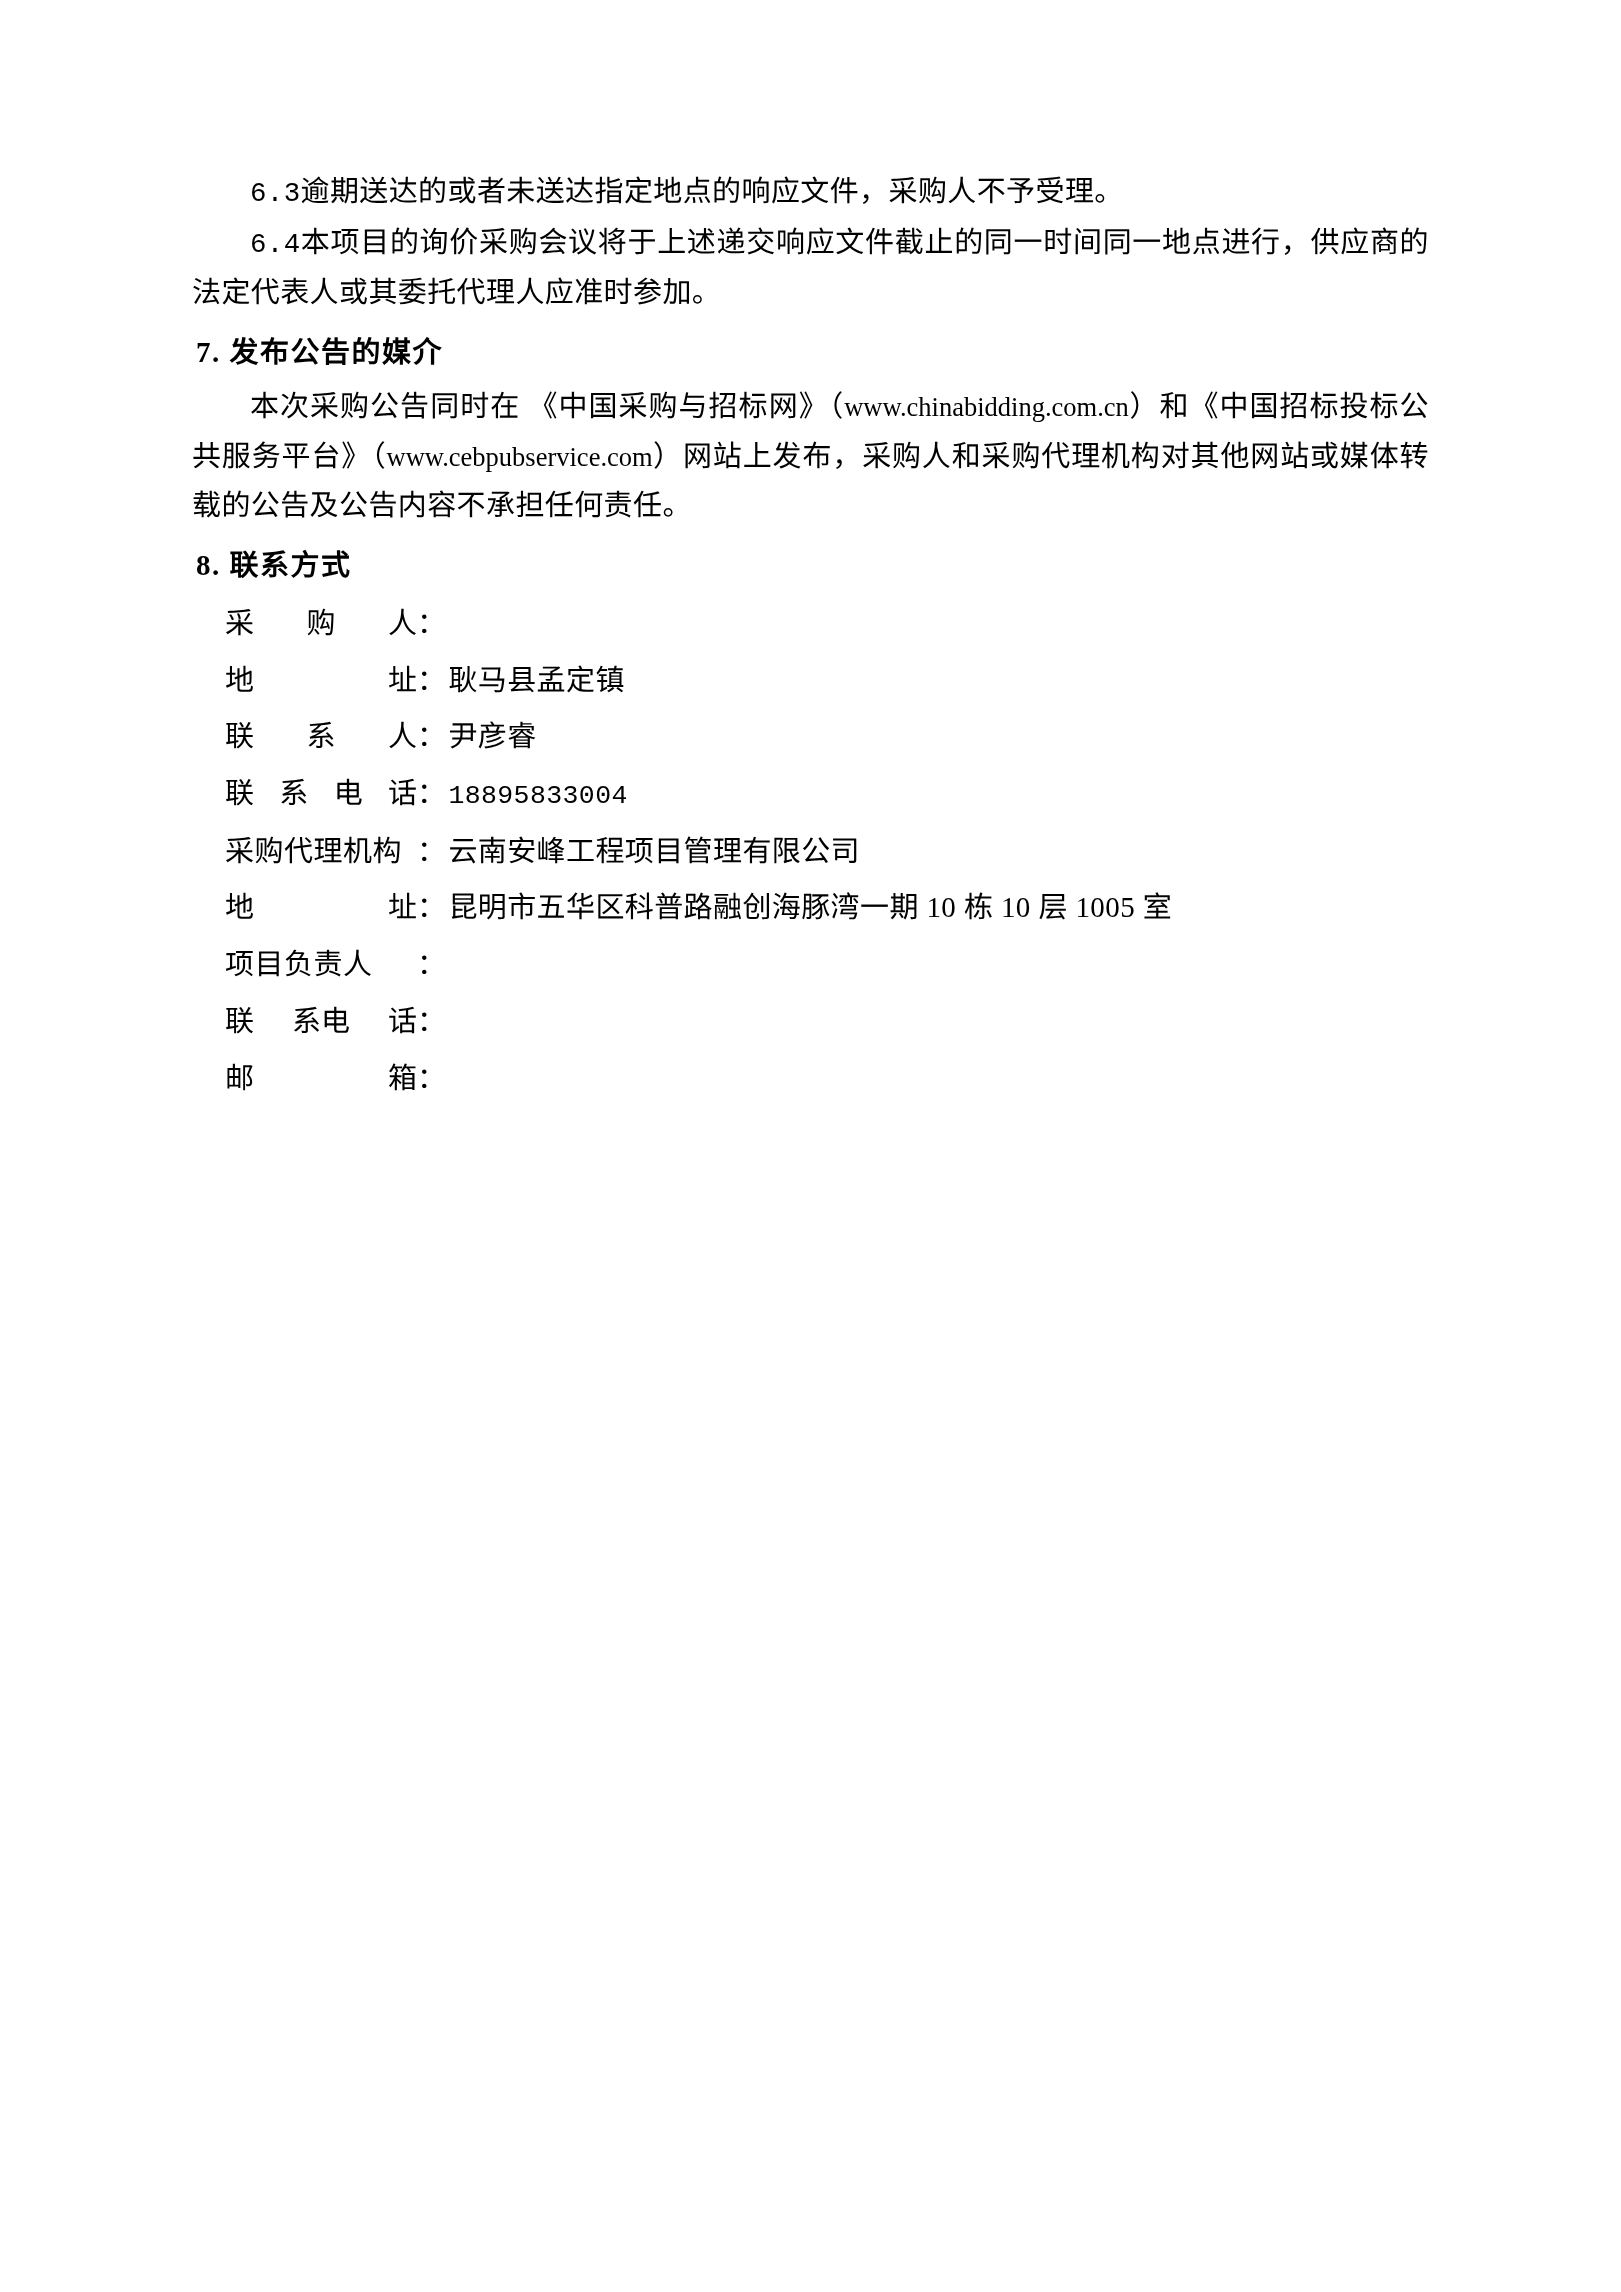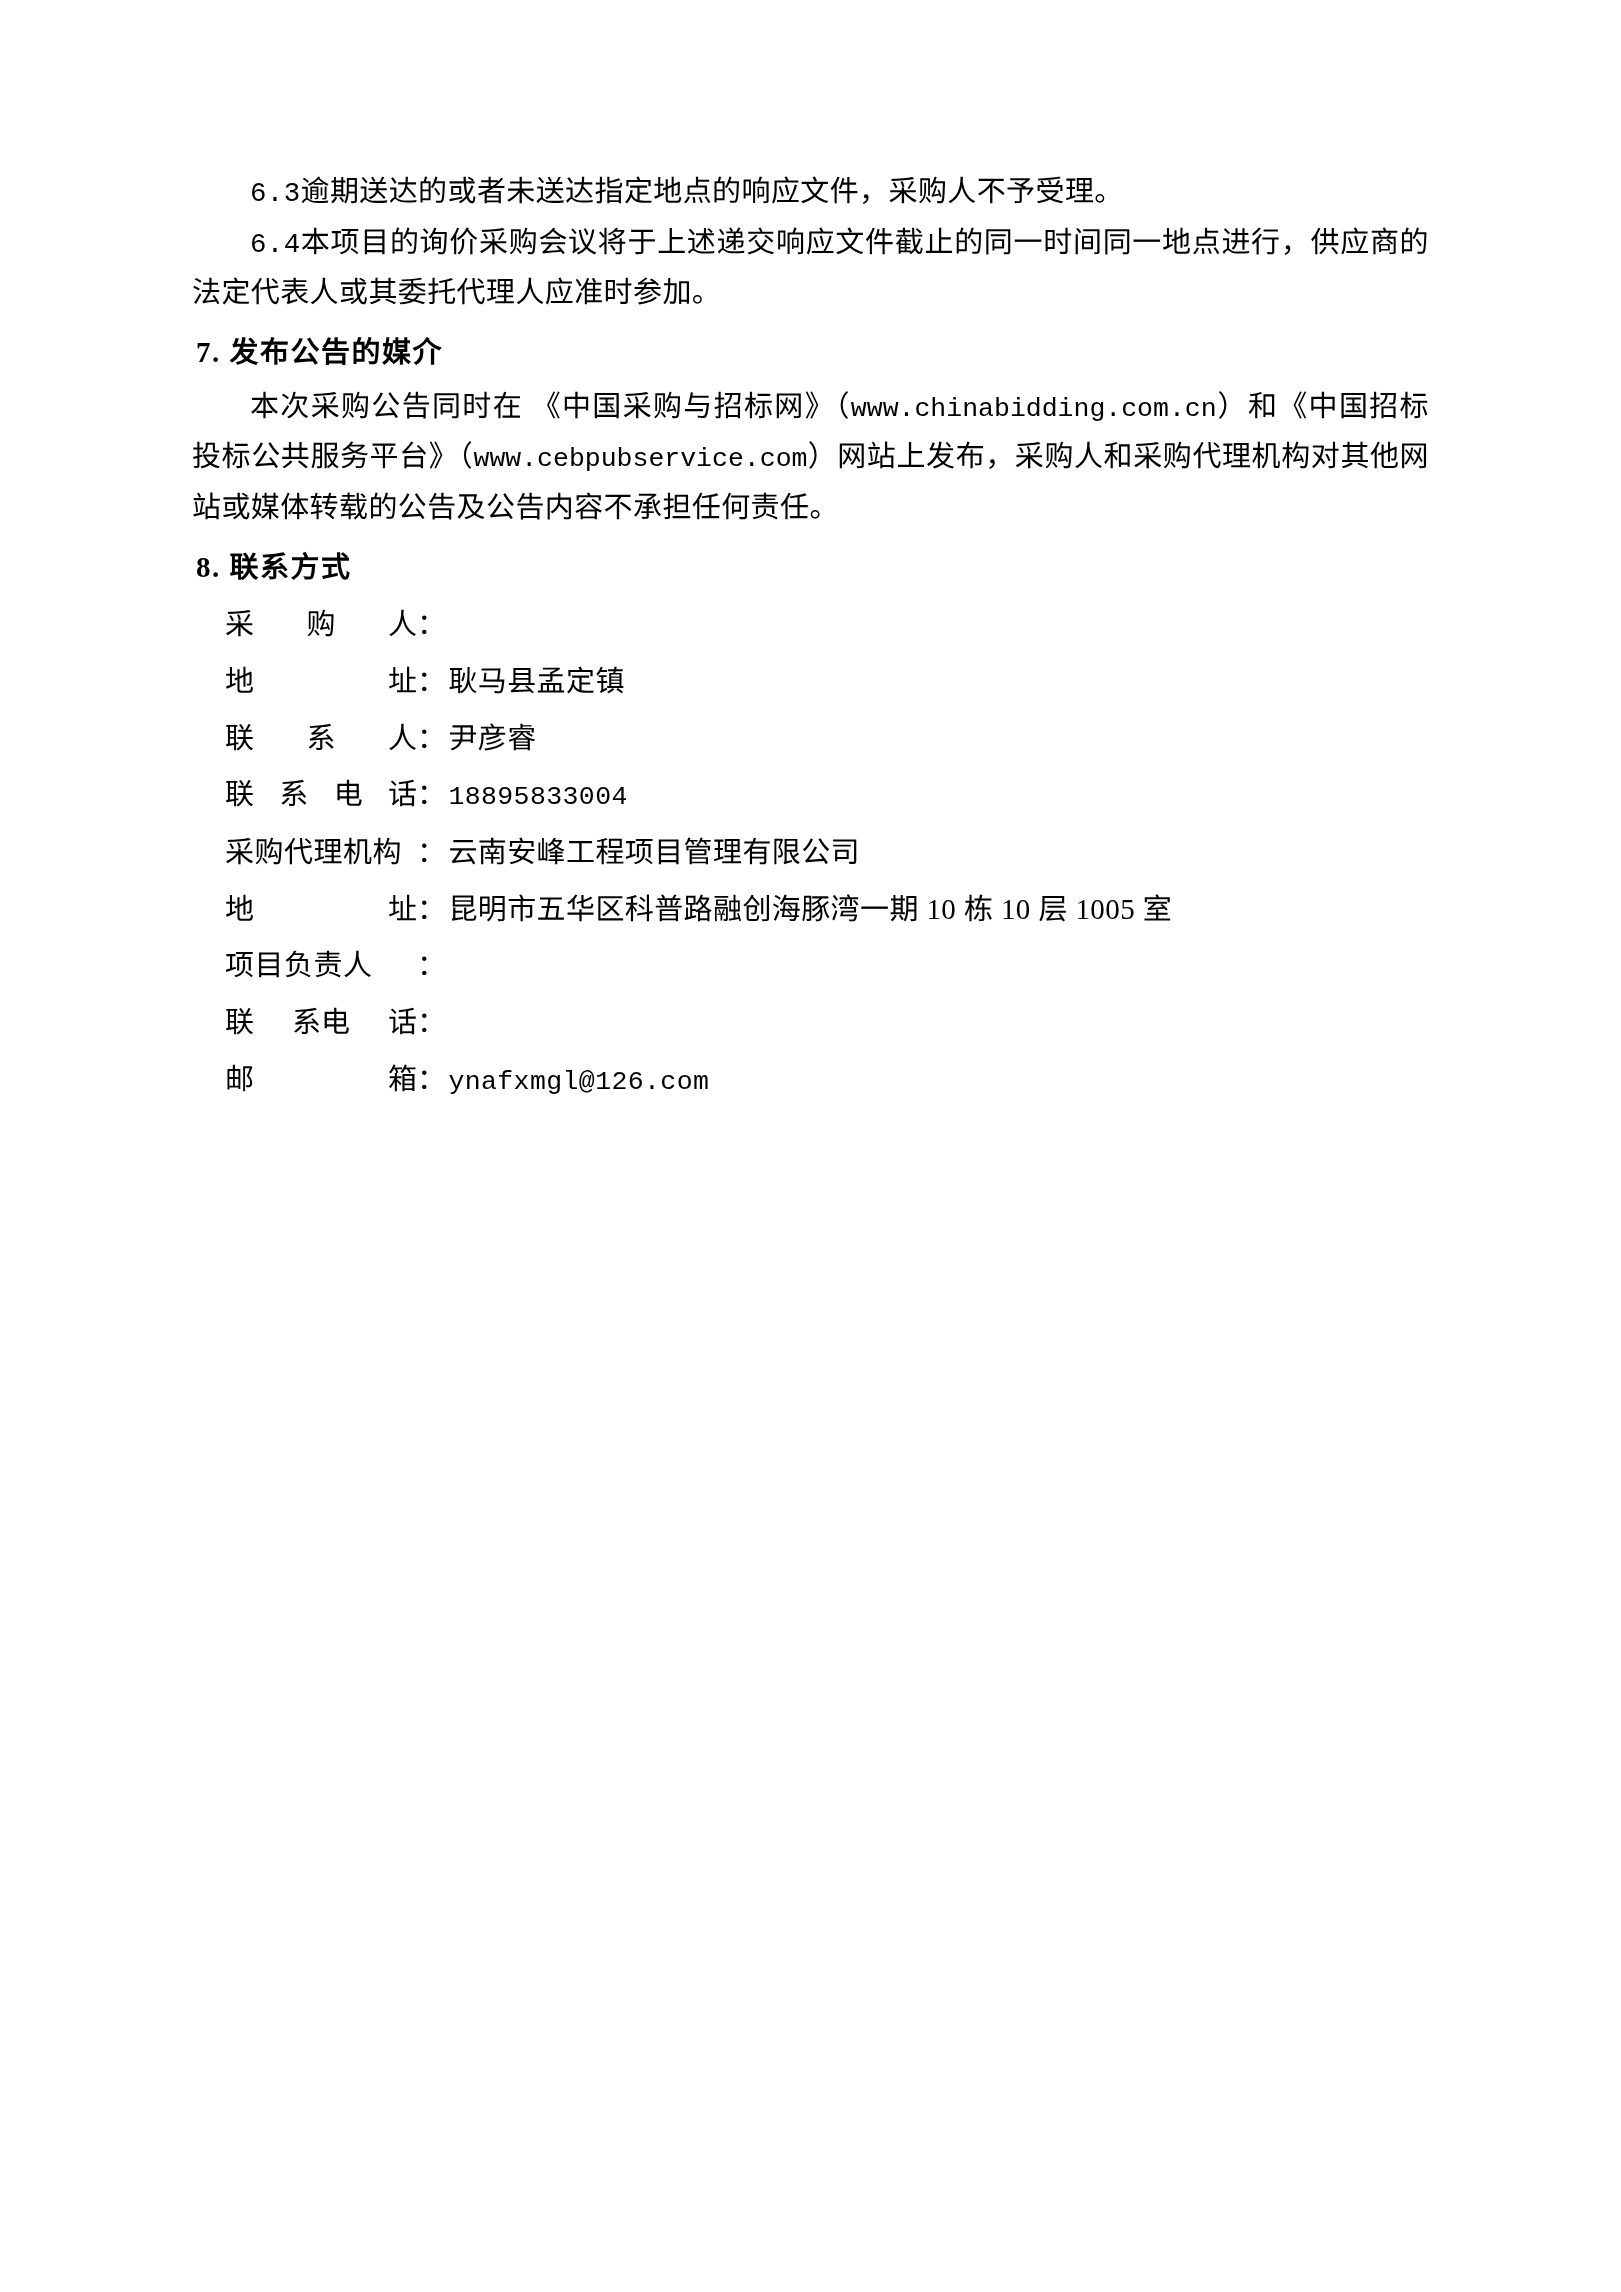--- a/index.html
+++ b/index.html
@@ -36,21 +36,21 @@
   .heading {
     font-weight: 700;
     font-size: 29px;
     letter-spacing: 1.5px;
     margin-top: 9.8px;
     margin-bottom: 3.9px;
     text-indent: 0;
     padding-left: 3.9px;
   }
   .mono {
-    font-family: Liberation Mono, monospace;
+    font-family: Liberation Serif, serif;
     font-size: 26.5px;
     letter-spacing: 0px;
   }
   .contact-block {
     margin-top: 7.8px;
   }
   .contact-row {
     display: flex;
     align-items: baseline;
     padding-left: 33px;
@@ -183,19 +183,18 @@
           </span>
         <span class="contact-sep">：</span>
       </div>
 
       <div class="contact-row">
         <span class="contact-label">
             <span>邮</span>
             <span>箱</span>
           </span>
         <span class="contact-sep">：</span>
-        <span class="contact-value num">ynafxmgl@126.com</span>
       </div>
 
     </div>
   </div>
 </div>
 
 
 </body></html>

